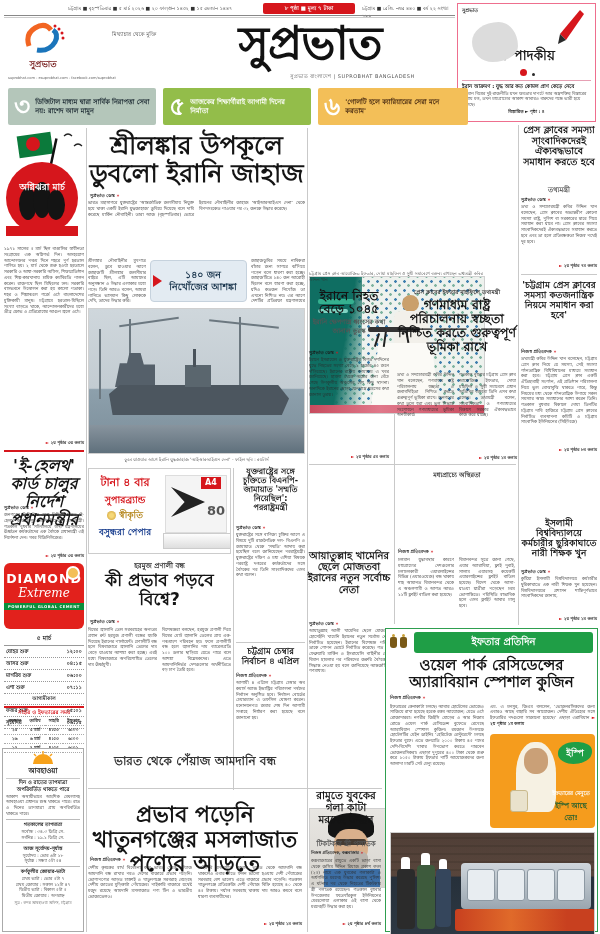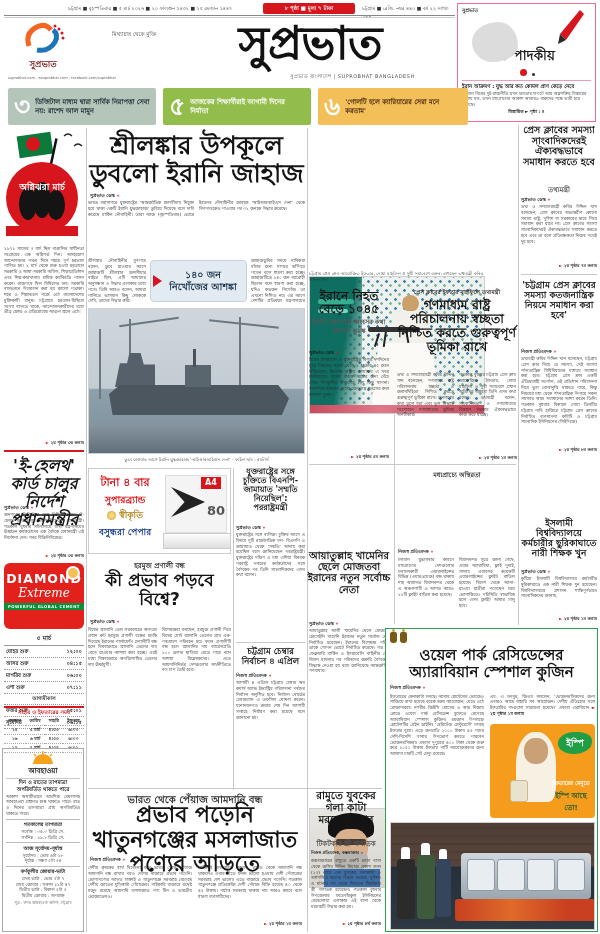--- a/index.html
+++ b/index.html
@@ -353,20 +353,21 @@
 
   <div class="abs kick ctr" style="left:398px;top:470px;width:118px;font-size:6.4px;">মধ্যপ্রাচ্যে অস্থিরতা</div>
   <div class="abs by" style="left:398px;top:548px;width:118px;"><span>নিজস্ব প্রতিবেদক</span> <span class="sq">»</span></div>
   <div class="abs bd just" style="left:398px;top:557px;width:56px;height:66px;overflow:hidden;">চলমান যুদ্ধাবস্থার কারণে মধ্যপ্রাচ্যের দেশগুলোর চলাচলকারী এয়ারলাইন্সের বিভিন্ন (এয়ারওয়েজ) বন্ধ থাকায় শাহ আমানত বিমানবন্দর থেকে এ অঞ্চলগামী ও আগত আরও ১১টি ফ্লাইট বাতিল করা হয়েছে।</div>
   <div class="abs bd just" style="left:459px;top:557px;width:56px;height:66px;overflow:hidden;">বিমানবন্দর সূত্রে জানা গেছে, এয়ার অ্যারাবিয়া, ফ্লাই দুবাই, সালাম এয়ারসহ কয়েকটি এয়ারলাইন্সের ফ্লাইট বাতিল হয়েছে। বিদেশ থেকে আসা-যাওয়া যাত্রীরা পড়েছেন চরম ভোগান্তিতে। পরিস্থিতি স্বাভাবিক হলে এসব ফ্লাইট আবার চালু হবে।</div>
 
   <div class="abs greenbox" style="left:385px;top:628px;width:213px;height:304px;padding:3px 4px;">
     <div style="display:flex;align-items:center;">
       <span class="lantern"></span>
       <span class="lantern"></span>
+      <div class="banner" style="flex:1;margin-left:4px;">ইফতার প্রতিদিন</div>
     </div>
     <div class="hl ctr" style="font-size:15px;margin-top:4px;">ওয়েল পার্ক রেসিডেন্সের অ্যারাবিয়ান স্পেশাল কুজিন</div>
     <div class="by" style="margin-top:3px;"><span>নিজস্ব প্রতিবেদক</span> <span class="sq">»</span></div>
     <div style="position:relative;height:124px;margin-top:2px;">
       <div class="bd just abs" style="left:0;top:0;width:94px;height:124px;overflow:hidden;">ইফতারের কেনাকাটা চলছে। আবার হোটেলের ভোজেও সাজিয়ে রাখা হয়েছে হরেক রকম আয়োজন; মেতে ওঠে রোজাদাররা। নগরীর জিইসি মোড়ের ও আর নিজাম রোডে ওয়েল পার্ক রেসিডেন্স বুফেতে রেখেছে অ্যারাবিয়ান স্পেশাল কুজিন। রমজান উপলক্ষে হোটেলটির মেইন ডাইনিং 'হেরিটেজ রেস্টুরেন্টে' চলছে ইফতার বুফে। এতে জনপ্রতি ২০০০ টাকায় ৪৫ পদের দেশি-বিদেশি খাবার উপভোগ করতে পারবেন ভোজনরসিকরা। এছাড়া দুপুরের ৪০০ টাকা থেকে শুরু করে ১০৫০ টাকায় ইফতার পার্টি আয়োজকদের জন্য আলাদা চারটি সেট মেন্যু রয়েছে।</div>
       <div class="bd just abs" style="left:100px;top:0;width:105px;height:28px;overflow:hidden;"><span>এম. এ মনসুর, জিএম বললেন, 'ভোজনরসিকদের জন্য এবারও আছে বাহারি সব আয়োজন। দেশীয় ঐতিহ্যের সঙ্গে ইফতারির পদগুলো সাজানো হয়েছে।' এছাড়া এরাবিয়ান</span> <span class="ar" style="color:#d6161c;font-weight:bold;">►</span> <b>২য় পৃষ্ঠার ১ম কলাম</b></div>
 
       <div class="abs" style="left:100px;top:30px;width:105px;height:94px;background:#f59c1d;border-radius:4px;overflow:hidden;">
         <div class="abs" style="left:26px;top:8px;width:40px;height:70px;background:#f6f1e3;border-radius:45% 45% 20% 20%;"></div>
         <div class="abs" style="left:34px;top:14px;width:24px;height:26px;background:#caa077;border-radius:45%;"></div>
@@ -388,21 +389,21 @@
       <div class="abs" style="left:10px;top:24px;width:9px;height:12px;background:#fff;border-radius:3px 3px 0 0;"></div>
       <div class="abs" style="left:6px;top:36px;width:18px;height:60px;background:#2b2b2b;border-radius:4px;"></div>
       <div class="abs" style="left:30px;top:20px;width:9px;height:12px;background:#fff;border-radius:3px 3px 0 0;"></div>
       <div class="abs" style="left:26px;top:32px;width:18px;height:64px;background:#3d5a3c;border-radius:4px;"></div>
       <div class="abs" style="left:48px;top:26px;width:8px;height:10px;background:#fff;border-radius:3px 3px 0 0;"></div>
       <div class="abs" style="left:45px;top:36px;width:15px;height:58px;background:#35465c;border-radius:4px;"></div>
     </div>
 
   </div>
 
-  <div class="abs kick ctr" style="left:88px;top:792px;width:214px;font-size:10px;">ভারত থেকে পেঁয়াজ আমদানি বন্ধ</div>
+  <div class="abs kick ctr" style="left:88px;top:752px;width:214px;font-size:12px;">ভারত থেকে পেঁয়াজ আমদানি বন্ধ</div>
   <div class="abs hl ctr" style="left:88px;top:803px;width:214px;font-size:22px;">প্রভাব পড়েনি খাতুনগঞ্জের মসলাজাত পণ্যের আড়তে</div>
   <div class="abs by" style="left:90px;top:856px;width:120px;"><span>নিজস্ব প্রতিবেদক</span> <span class="sq">»</span></div>
   <div class="abs bd just" style="left:88px;top:865px;width:104px;height:62px;overflow:hidden;">দেশীয় কৃষকের স্বার্থ বিবেচনা করে ভারত থেকে পেঁয়াজ আমদানি বন্ধ রাখার পরও দেশের বাজারে প্রভাব পড়েনি। ভোগ্যপণ্যের আড়ত চাক্তাই ও খাতুনগঞ্জে সরবরাহ বেড়েছে দেশীয় জাতের মুড়িকাটা পেঁয়াজের। পাইকারি বাজারে যথেষ্ট মজুদ রয়েছে আমদানি মসলাজাত পণ্য টিন ও ভারতীয় ভোজ্যতেলও।</div>
   <div class="abs bd just" style="left:198px;top:865px;width:104px;height:54px;overflow:hidden;">পাইকারি ব্যবসায়ীরা জানান, ভারত থেকে আমদানি বন্ধ থাকলেও এবার শীতে ফলন ভালো হওয়ায় দেশী পেঁয়াজের সরবরাহ বেশ ভালো। এতে বাজারে প্রভাব পড়েনি। গতকাল খাতুনগঞ্জে প্রতিকেজি দেশী পেঁয়াজ বিক্রি হয়েছে ৪০ থেকে ৪৫ টাকায়। পর্যাপ্ত সরবরাহ থাকায় দাম আরও কমবে বলে ধারণা ব্যবসায়ীদের।</div>
   <div class="abs jump" style="left:198px;top:921px;width:104px;"><span class="ar">►</span> <span>২য় পৃষ্ঠার ১ম কলাম</span></div>
 
   <div class="abs hl ctr" style="left:311px;top:790px;width:70px;font-size:10.5px;">রামুতে যুবকের গলা কাটা মরদেহ উদ্ধার</div>
   <div class="abs ctr" style="left:311px;top:838px;width:70px;font-size:7px;font-weight:bold;color:#555;">টিকটকার স্ত্রী পলাতক</div>
   <div class="abs by" style="left:311px;top:850px;width:70px;font-size:4.2px;"><span>নিজস্ব প্রতিবেদক, কক্সবাজার</span> <span class="sq">»</span></div>
   <div class="abs bd just" style="left:311px;top:858px;width:70px;height:62px;overflow:hidden;">কক্সবাজারের রামুতে একটি ভাড়া বাসা থেকে জসিম উদ্দিন রিয়াজ প্রকাশ বদল (২৫) নামে এক যুবকের গলাকাটা ও অর্ধগলিত মরদেহ উদ্ধার করেছে পুলিশ। এ ঘটনার পর থেকে নিহতের টিকটকার স্ত্রী পলাতক রয়েছেন। গতকাল বুধবার উপজেলার ফতেখাঁরকুল ইউনিয়নের মেরংলোয়া এলাকার ওই বাসা থেকে মরদেহটি উদ্ধার করা হয়।</div>

